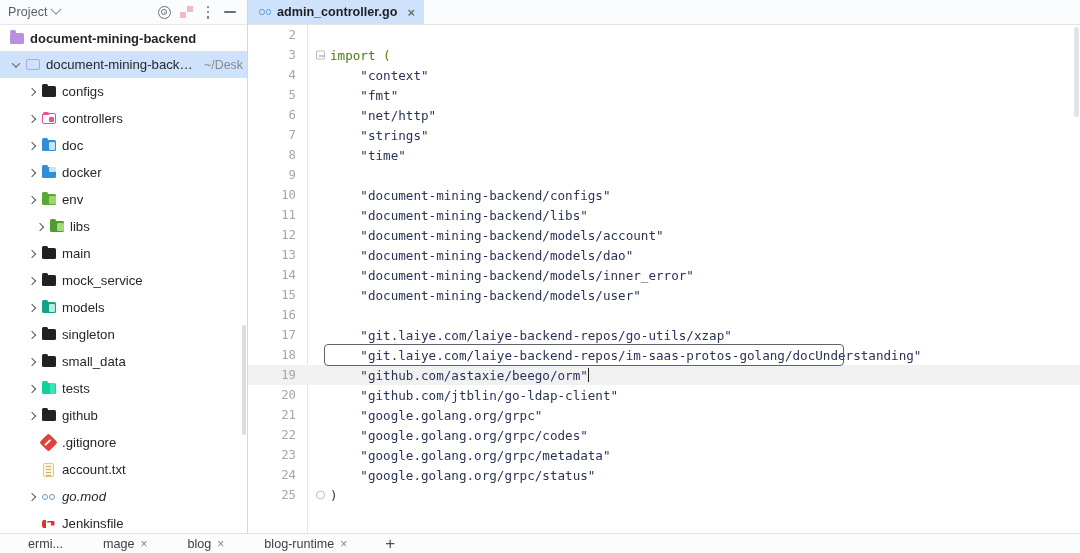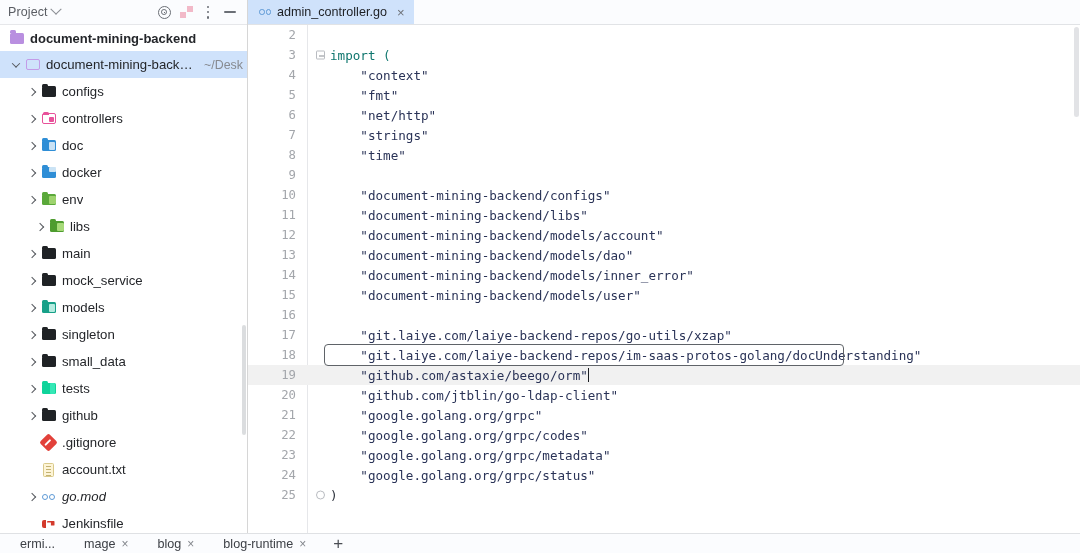--- a/index.html
+++ b/index.html
@@ -121,20 +121,21 @@
     height:25px; flex:0 0 25px;
     background:#fbfcfe; border-bottom:1px solid #e1e3e6;
     display:flex; align-items:stretch;
   }
   .tab{
     display:flex; align-items:center; gap:6px;
     padding:0 9px 0 11px;
     background:#cfe2fb;
     font-size:12.6px; color:#1d1f23;
     cursor:pointer;
+    font-weight:bold;
   }
   .tab .tclose{ color:#6d7076; font-size:13px; margin-left:4px; line-height:1; }
   .tab-go{ display:flex; align-items:center; gap:1px; }
   .tab-go b{ width:5.5px; height:5.5px; border:1.4px solid #5e9ad6; border-radius:50%; display:block; }
 
   .codewrap{ flex:1 1 auto; position:relative; overflow:hidden; background:#ffffff; }
   .gutter{
     position:absolute; left:0; top:0; bottom:0; width:60px;
     background:#ffffff; border-right:1px solid #e6e7ea;
   }
@@ -152,42 +153,42 @@
     color:#a3a6ab; font-family:"DejaVu Sans Mono", monospace; font-size:12.3px;
   }
   .gap{ width:34px; flex:0 0 34px; position:relative; }
   .fold{
     position:absolute; left:20px; top:50%; transform:translateY(-50%);
     width:9px; height:9px; border:1px solid #b9bcc1; border-radius:1px; background:#fff;
   }
   .fold.open::after{ content:""; position:absolute; left:1.5px; top:3.5px; width:5px; height:1px; background:#8a8d93; }
   .fold.end{ border-radius:50%; }
   .code{ color:#2a3357; white-space:pre; }
-  .kw{ color:#0f766e; }
+  .kw{ color:#4d7c0f; }
   .pn{ color:#2a2f3a; }
 
   .box-hl{
     position:absolute; border:1.6px solid #5f6368; border-radius:4px;
     background:transparent; pointer-events:none;
   }
   .caret{
     display:inline-block; width:1.4px; height:14px; background:#1b1d21;
     vertical-align:-2px;
   }
   .ed-scroll{
     position:absolute; right:1px; top:2px; width:5px; height:90px;
     background:#d8dadd; border-radius:3px; opacity:.75;
   }
 
   
   .bottombar{
     flex:0 0 20px; height:20px;
     background:#fbfcfe; border-top:1px solid #dfe1e4;
-    display:flex; align-items:center; gap:5px;
-    padding-left:8px; overflow:hidden;
+    display:flex; align-items:center; gap:16px;
+    padding-left:16px; overflow:hidden;
   }
   .bt{
     display:flex; align-items:center; gap:6px;
     padding:0 12px; height:20px;
     font-size:12.6px; color:#3d4046; cursor:pointer; white-space:nowrap;
   }
   .bt .bclose{ color:#83868c; font-size:12px; }
   .bt.plus{ font-size:17px; color:#4a4d53; padding:0 10px; line-height:1; }
 </style>
 </head>

